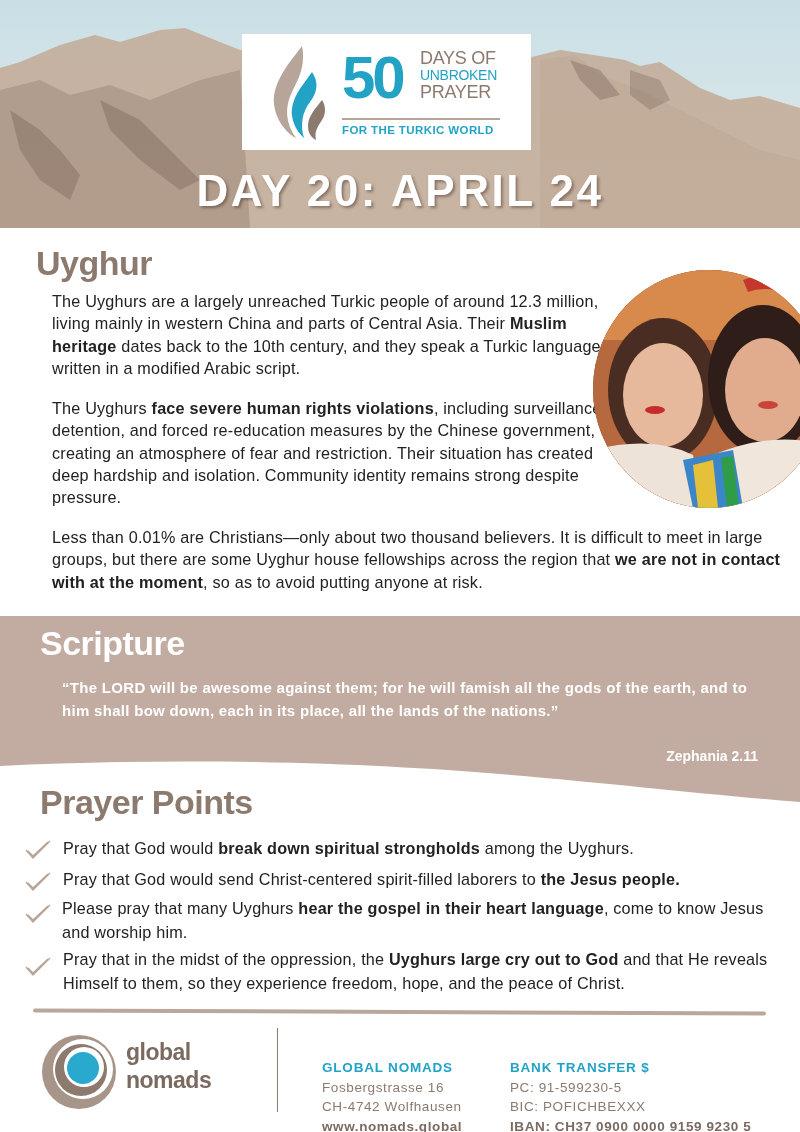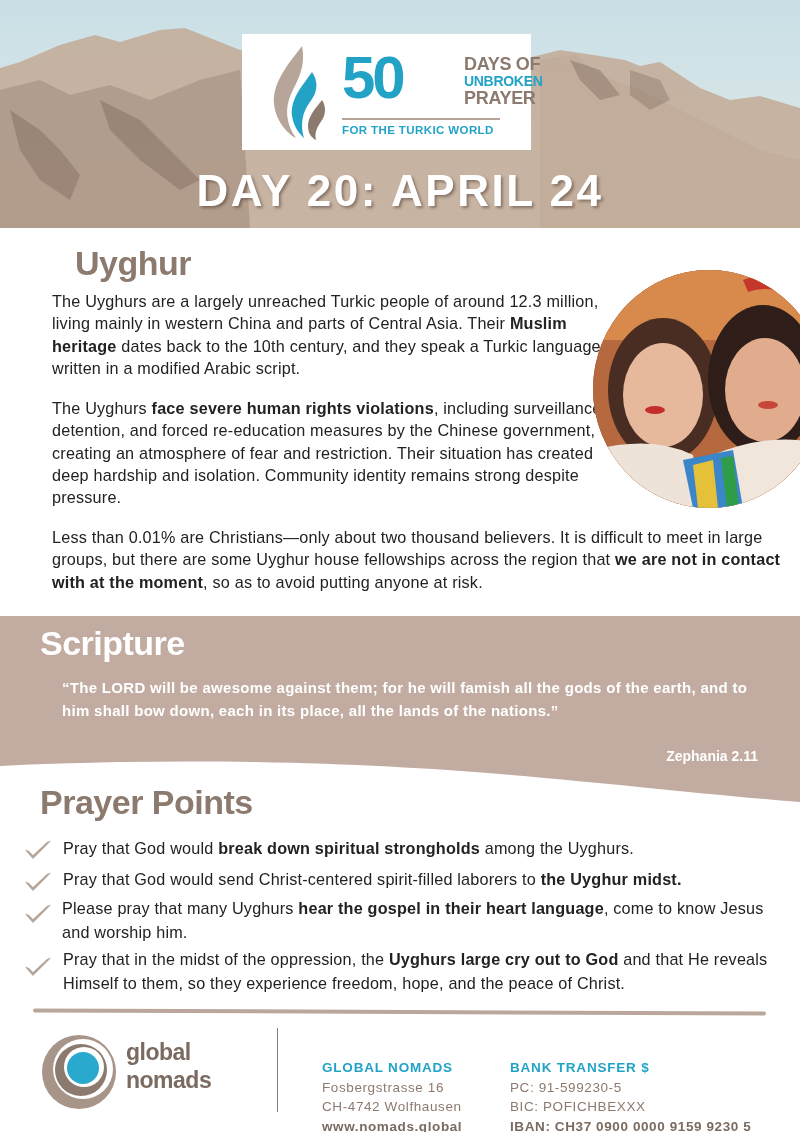--- a/index.html
+++ b/index.html
@@ -7,29 +7,29 @@
   body { font-family: "Liberation Sans", "DejaVu Sans", sans-serif; color: #222; position: relative; }
 
   
   .hero { position: absolute; left: 0; top: 0; width: 800px; height: 228px; overflow: hidden;
     background: linear-gradient(180deg, #cfe1e6 0%, #dbe6e6 20%, #d8cfc6 40%, #c9b7a7 60%, #bda897 80%, #c3ae9c 100%); }
   .hero svg.mtn { position: absolute; left: 0; top: 0; }
   .logo-box { position: absolute; left: 242px; top: 34px; width: 289px; height: 116px; background: #fff; }
   .logo-flame { position: absolute; left: 26px; top: 8px; }
   .logo-50 { position: absolute; left: 100px; top: 14px; font-family: "Liberation Sans", sans-serif; font-weight: bold;
     font-size: 60px; letter-spacing: -3px; color: #22a3c6; line-height: 60px; }
-  .logo-days { position: absolute; left: 178px; top: 22px; font-weight: bold; font-size: 18px; line-height: 17px; color: #8c7a6f; letter-spacing: -0.3px; margin-left: 44px; }
+  .logo-days { position: absolute; left: 178px; top: 16px; font-weight: normal; font-size: 18px; line-height: 17px; color: #8c7a6f; letter-spacing: -0.3px; }
   .logo-days .blue { color: #22a3c6; font-size: 14px; }
   .logo-line { position: absolute; left: 100px; top: 84px; width: 158px; height: 2px; background: #b7a59a; }
   .logo-sub { position: absolute; left: 100px; top: 90px; font-weight: bold; font-size: 11.5px; color: #22a3c6; letter-spacing: 0.4px; }
   .day-title { position: absolute; left: 0; width: 800px; top: 166px; text-align: center; color: #fff; font-weight: bold;
     font-size: 44px; letter-spacing: 2.5px; text-shadow: 2px 2px 3px rgba(60,40,30,.45); }
 
   
-  .h-uyghur { position: absolute; left: 36px; top: 244px; font-size: 34px; font-weight: bold; color: #8c7a6f; letter-spacing: -0.5px; margin-left: 39px; }
+  .h-uyghur { position: absolute; left: 36px; top: 244px; font-size: 34px; font-weight: bold; color: #8c7a6f; letter-spacing: -0.5px; }
   .para { position: absolute; left: 52px; font-size: 16.2px; line-height: 22.3px; color: #222; letter-spacing: 0.2px; }
   .para b { font-weight: bold; }
   .p1 { top: 290px; width: 560px; }
   .p2 { top: 397px; width: 580px; }
   .p3 { top: 526px; width: 730px; }
   .photo { position: absolute; left: 593px; top: 270px; width: 232px; height: 238px; border-radius: 50%; overflow: hidden;
     background: radial-gradient(circle at 60% 30%, #c67845 0%, #8f4a2a 45%, #4a2a20 100%); }
 
   
   .scripture-band { position: absolute; left: 0; top: 616px; width: 800px; height: 190px; }
@@ -143,21 +143,21 @@
   <path d="M2 12 L9 20 L26 3 M4 13 L9 18 L24 4" fill="none" stroke="#b7a59a" stroke-width="1.4"></path>
 </svg>
 <div class="pp" style="top:836px">
   <span>Pray that God would </span><b>break down spiritual strongholds</b><span> among the Uyghurs.</span>
 </div>
 
 <svg class="check" style="top:870px" width="28" height="24" viewBox="0 0 28 24">
   <path d="M2 12 L9 20 L26 3 M4 13 L9 18 L24 4" fill="none" stroke="#b7a59a" stroke-width="1.4"></path>
 </svg>
 <div class="pp" style="top:867px">
-  <span>Pray that God would send Christ-centered spirit-filled laborers to </span><b>the Uyghur midst.</b><span></span>
+  <span>Pray that God would send Christ-centered spirit-filled laborers to </span><b>the Jesus people.</b><span></span>
 </div>
 
 <svg class="check" style="top:902px" width="28" height="24" viewBox="0 0 28 24">
   <path d="M2 12 L9 20 L26 3 M4 13 L9 18 L24 4" fill="none" stroke="#b7a59a" stroke-width="1.4"></path>
 </svg>
 <div class="pp" style="top:896px; left:62px">
   <span>Please pray that many Uyghurs </span><b>hear the gospel in their heart language</b><span>, come to know Jesus and worship him.</span>
 </div>
 
 <svg class="check" style="top:955px" width="28" height="24" viewBox="0 0 28 24">

